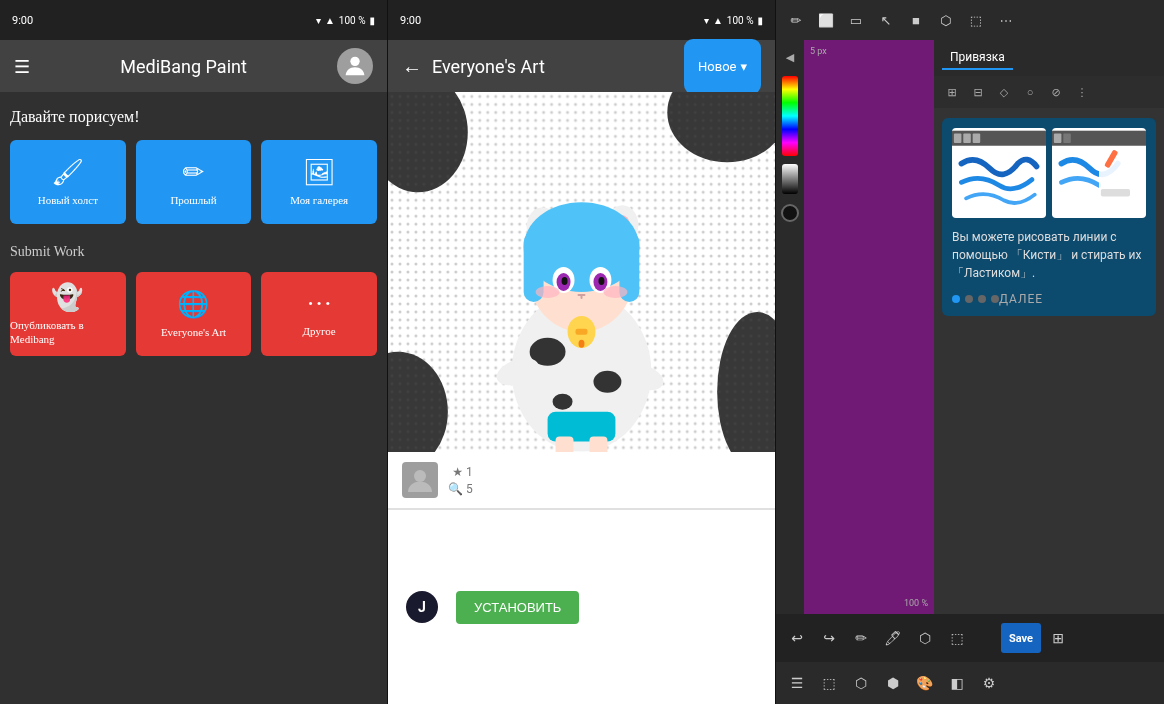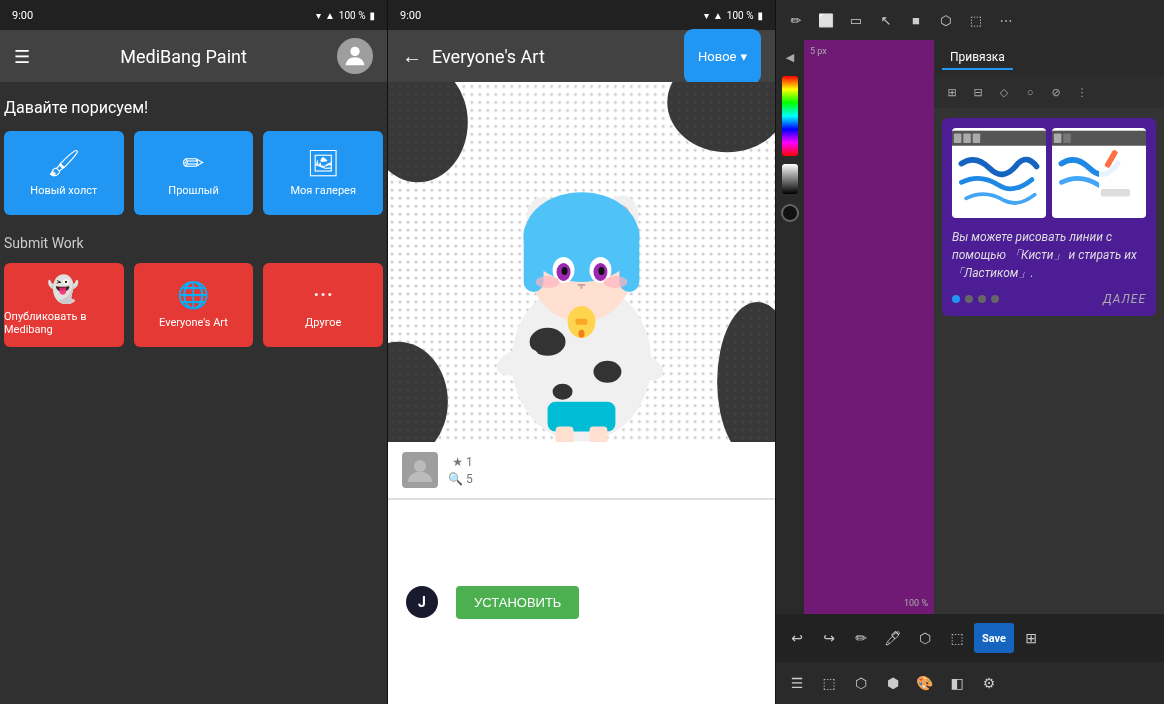--- a/index.html
+++ b/index.html
@@ -15,21 +15,21 @@
     
     .panel1 {
       width: 388px;
       height: 704px;
       background: #303030;
       display: flex;
       flex-direction: column;
       border-right: 1px solid #111;
     }
     .status-bar {
-      height: 30px;
+      height: 40px;
       background: #212121;
       display: flex;
       align-items: center;
       justify-content: space-between;
       padding: 0 12px;
       font-size: 11px;
       color: #fff;
     }
     .status-icons {
       display: flex;
@@ -62,21 +62,22 @@
       height: 36px;
       border-radius: 50%;
       background: #9e9e9e;
       display: flex;
       align-items: center;
       justify-content: center;
       overflow: hidden;
     }
     .avatar-circle svg { width: 28px; height: 28px; }
     .panel1-content {
-      padding: 16px 4px;
+      padding: 16px 10px;
+      font-family: Liberation Serif, serif;
     }
     .section-title {
       font-size: 16px;
       color: #fff;
       margin-bottom: 14px;
       font-weight: 400;
     }
     .buttons-grid {
       display: flex;
       gap: 10px;
@@ -325,24 +326,23 @@
       padding: 6px 8px;
       display: flex;
       align-items: center;
       gap: 8px;
       border-bottom: 1px solid #444;
     }
     .correction-label { font-size: 10px; color: #999; }
     .correction-val { font-size: 10px; color: #ccc; }
     .tutorial-card {
       margin: 10px 8px;
-      background: #4c1d95;
+      background: #0c4a6e;
       border-radius: 6px;
       padding: 10px;
-      font-style: italic;
     }
     .tutorial-images {
       display: flex;
       gap: 6px;
       margin-bottom: 10px;
     }
     .tut-img {
       flex: 1;
       height: 90px;
       border-radius: 4px;
@@ -352,21 +352,21 @@
     .tut-img svg { width: 100%; height: 100%; }
     .tutorial-text {
       font-size: 12px;
       color: #ddd;
       line-height: 1.5;
       margin-bottom: 10px;
     }
     .tutorial-footer {
       display: flex;
       align-items: center;
-      justify-content: space-between;
+      justify-content: flex-start;
     }
     .dots {
       display: flex;
       gap: 5px;
     }
     .dot {
       width: 8px;
       height: 8px;
       border-radius: 50%;
     }
@@ -397,20 +397,21 @@
       cursor: pointer;
       border-radius: 3px;
     }
     .bottom-tool.save-btn {
       background: #1565c0;
       color: #fff;
       font-size: 11px;
       font-weight: bold;
       padding: 0 8px;
       width: auto;
+      margin-left: 27px;
     }
     .panel3-second-toolbar {
       height: 42px;
       background: #2a2a2a;
       display: flex;
       align-items: center;
       padding: 0 6px;
       gap: 2px;
     }
     .black-circle {

